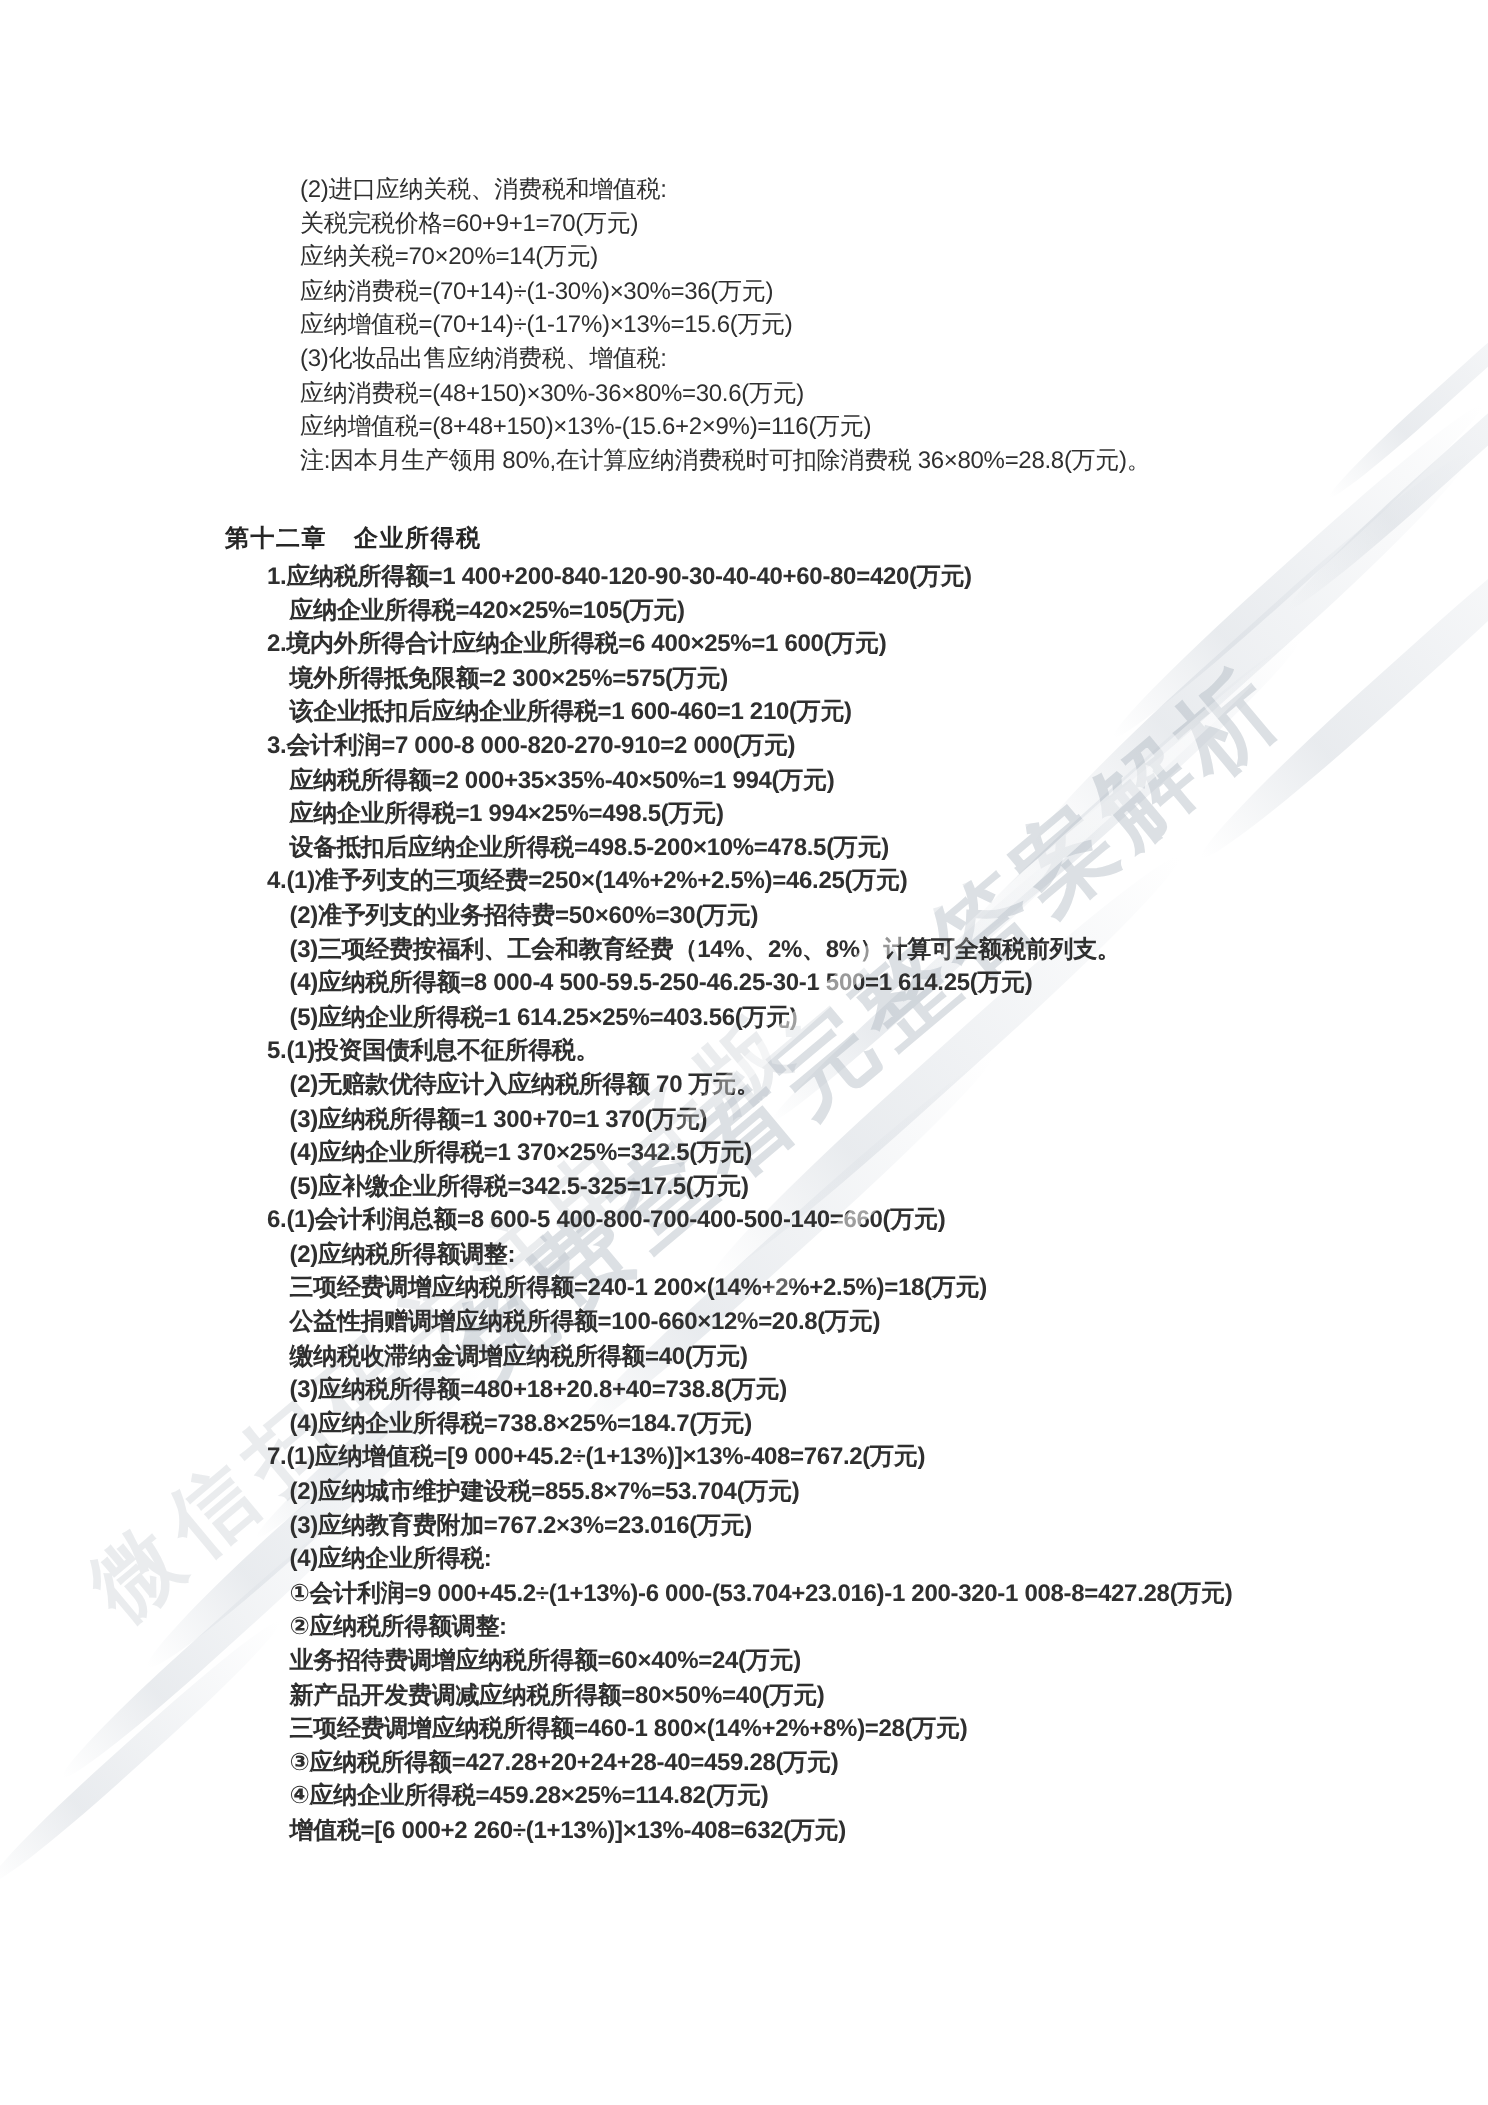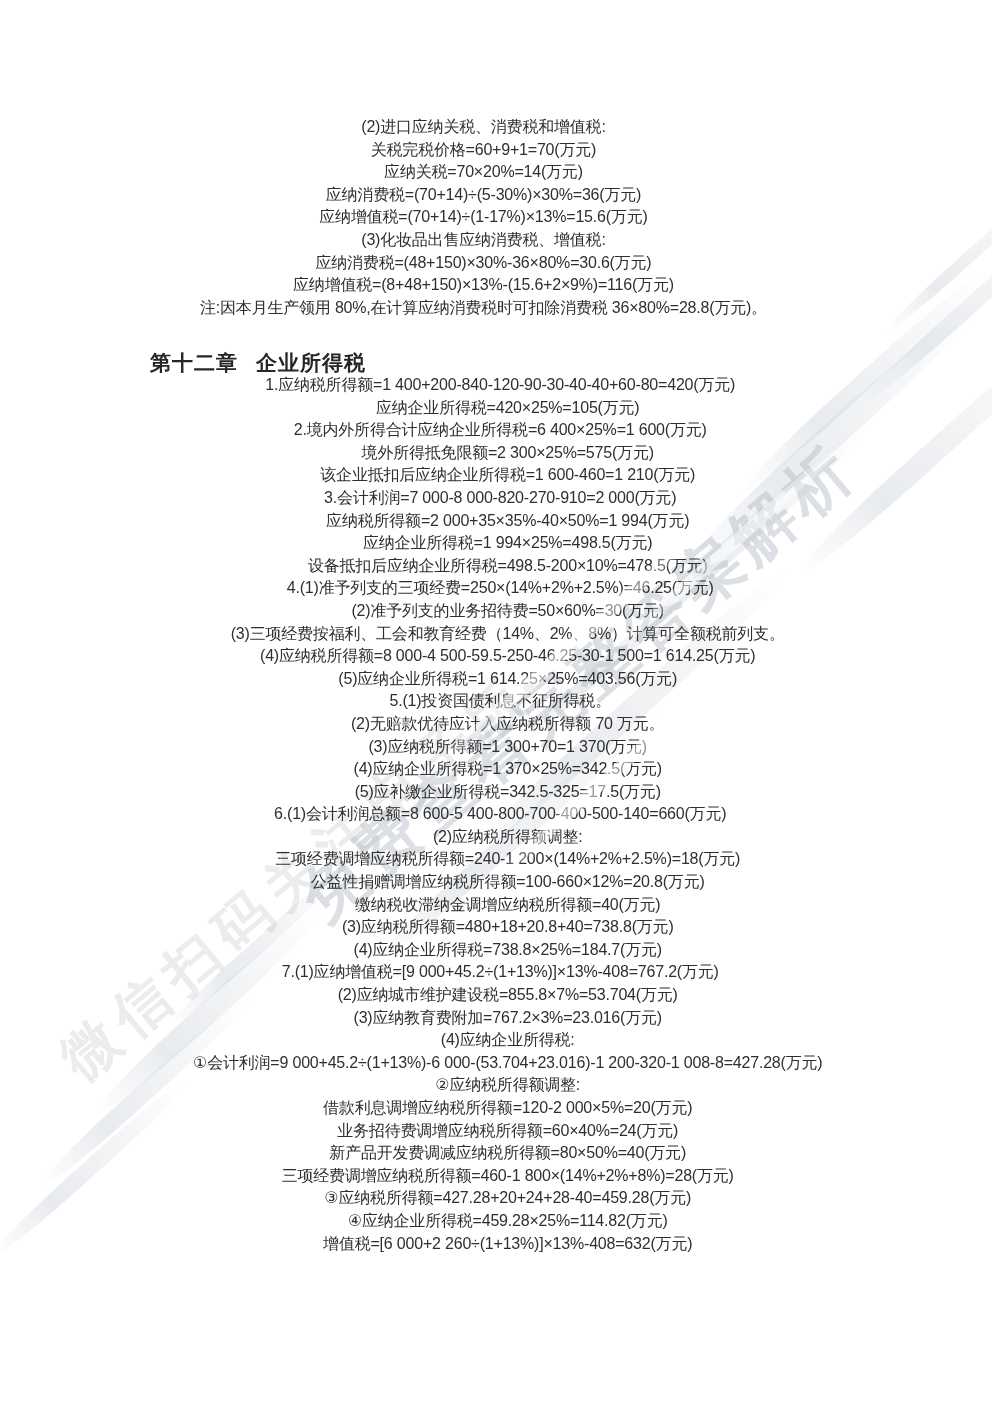--- a/index.html
+++ b/index.html
@@ -36,28 +36,28 @@
   .streak.s13{left:-40px;top:1160px;width:260px;height:16px;}
   .wash{
     position:absolute;border-radius:50%/60%;transform:rotate(-42deg);
     background:linear-gradient(90deg,rgba(255,255,255,0) 0%,rgba(255,255,255,0.55) 35%,rgba(255,255,255,0.45) 70%,rgba(255,255,255,0) 100%);
   }
   .wash.w1{left:360px;top:640px;width:420px;height:14px;}
   .wash.w2{left:430px;top:770px;width:360px;height:12px;}
   .wash.w3{left:560px;top:540px;width:340px;height:12px;}
   
   .block{position:absolute;font-size:16px;line-height:22.6px;letter-spacing:-0.2px;}
-  .block p{margin:0;white-space:nowrap;text-align:center;}
+  .block p{margin:0;white-space:nowrap;}
   .intro{left:200px;top:116px;}
   .heading{
     position:absolute;left:150px;top:349px;margin:0;
-    font-size:21px;font-weight:bold;color:#262626;letter-spacing:1px;white-space:nowrap;
+    font-size:16px;font-weight:bold;color:#262626;letter-spacing:1px;white-space:nowrap;
   }
   .heading .t2{margin-left:18px;}
-  .answers{left:178px;top:374px;}
+  .answers{left:178px;top:374px;font-weight:bold;}
   .answers p.sub{padding-left:15px;}
 </style>
 </head>
 <body>
 
 <div class="page">
 
   <div class="wm-layer">
     <div class="streak s1"></div>
     <div class="streak s2"></div>
@@ -73,21 +73,21 @@
     <div class="streak s12"></div>
     <div class="streak s13"></div>
     <span class="wm-text lower">微信扫码关注电子版</span>
     <span class="wm-text upper">免费查看完整答案解析</span>
   </div>
 
   <div class="block intro">
     <p>(2)进口应纳关税、消费税和增值税:</p>
     <p>关税完税价格=60+9+1=70(万元)</p>
     <p>应纳关税=70×20%=14(万元)</p>
-    <p>应纳消费税=(70+14)÷(5-30%)×30%=36(万元)</p>
+    <p>应纳消费税=(70+14)÷(1-30%)×30%=36(万元)</p>
     <p>应纳增值税=(70+14)÷(1-17%)×13%=15.6(万元)</p>
     <p>(3)化妆品出售应纳消费税、增值税:</p>
     <p>应纳消费税=(48+150)×30%-36×80%=30.6(万元)</p>
     <p>应纳增值税=(8+48+150)×13%-(15.6+2×9%)=116(万元)</p>
     <p>注:因本月生产领用 80%,在计算应纳消费税时可扣除消费税 36×80%=28.8(万元)。</p>
   </div>
 
   <h2 class="heading"><span class="t1">第十二章</span><span class="t2">企业所得税</span></h2>
 
   <div class="block answers">
@@ -116,21 +116,20 @@
     <p class="sub">公益性捐赠调增应纳税所得额=100-660×12%=20.8(万元)</p>
     <p class="sub">缴纳税收滞纳金调增应纳税所得额=40(万元)</p>
     <p class="sub">(3)应纳税所得额=480+18+20.8+40=738.8(万元)</p>
     <p class="sub">(4)应纳企业所得税=738.8×25%=184.7(万元)</p>
     <p class="num">7.(1)应纳增值税=[9 000+45.2÷(1+13%)]×13%-408=767.2(万元)</p>
     <p class="sub">(2)应纳城市维护建设税=855.8×7%=53.704(万元)</p>
     <p class="sub">(3)应纳教育费附加=767.2×3%=23.016(万元)</p>
     <p class="sub">(4)应纳企业所得税:</p>
     <p class="sub">①会计利润=9 000+45.2÷(1+13%)-6 000-(53.704+23.016)-1 200-320-1 008-8=427.28(万元)</p>
     <p class="sub">②应纳税所得额调整:</p>
-    <p class="sub">借款利息调增应纳税所得额=120-2 000×5%=20(万元)</p>
     <p class="sub">业务招待费调增应纳税所得额=60×40%=24(万元)</p>
     <p class="sub">新产品开发费调减应纳税所得额=80×50%=40(万元)</p>
     <p class="sub">三项经费调增应纳税所得额=460-1 800×(14%+2%+8%)=28(万元)</p>
     <p class="sub">③应纳税所得额=427.28+20+24+28-40=459.28(万元)</p>
     <p class="sub">④应纳企业所得税=459.28×25%=114.82(万元)</p>
     <p class="sub">增值税=[6 000+2 260÷(1+13%)]×13%-408=632(万元)</p>
   </div>
 
   <div class="wash w1"></div>
   <div class="wash w2"></div>

